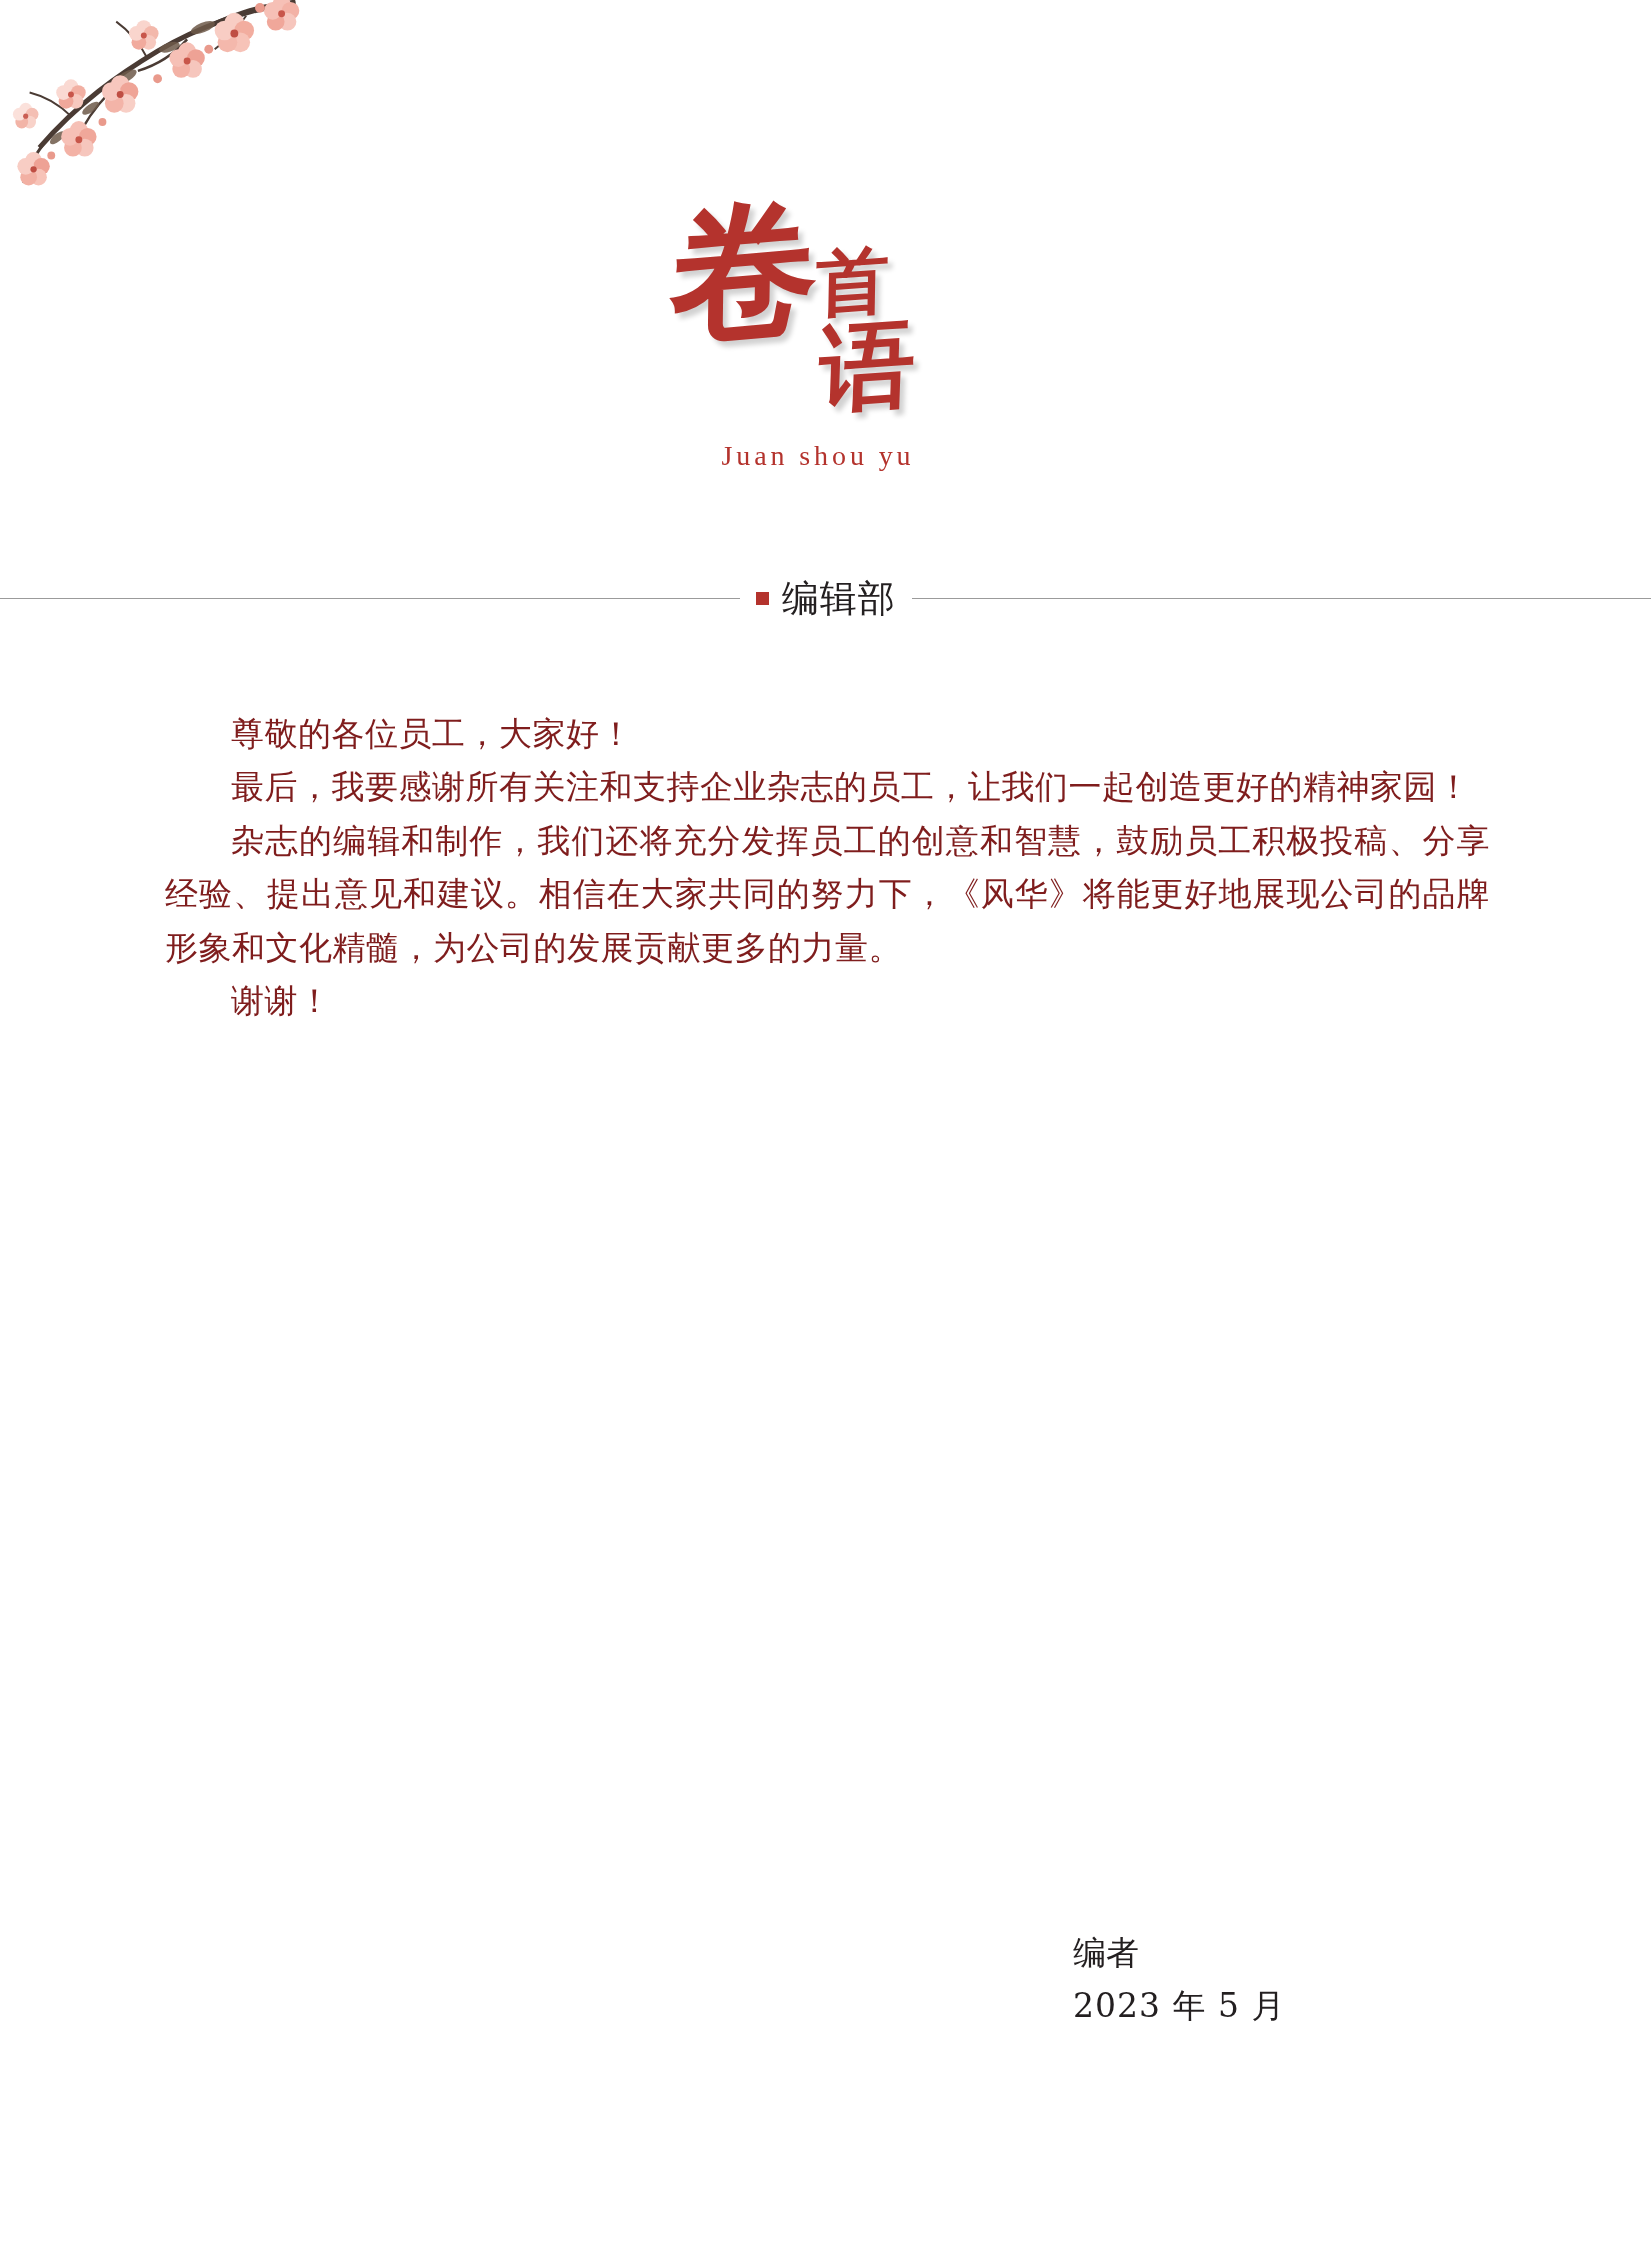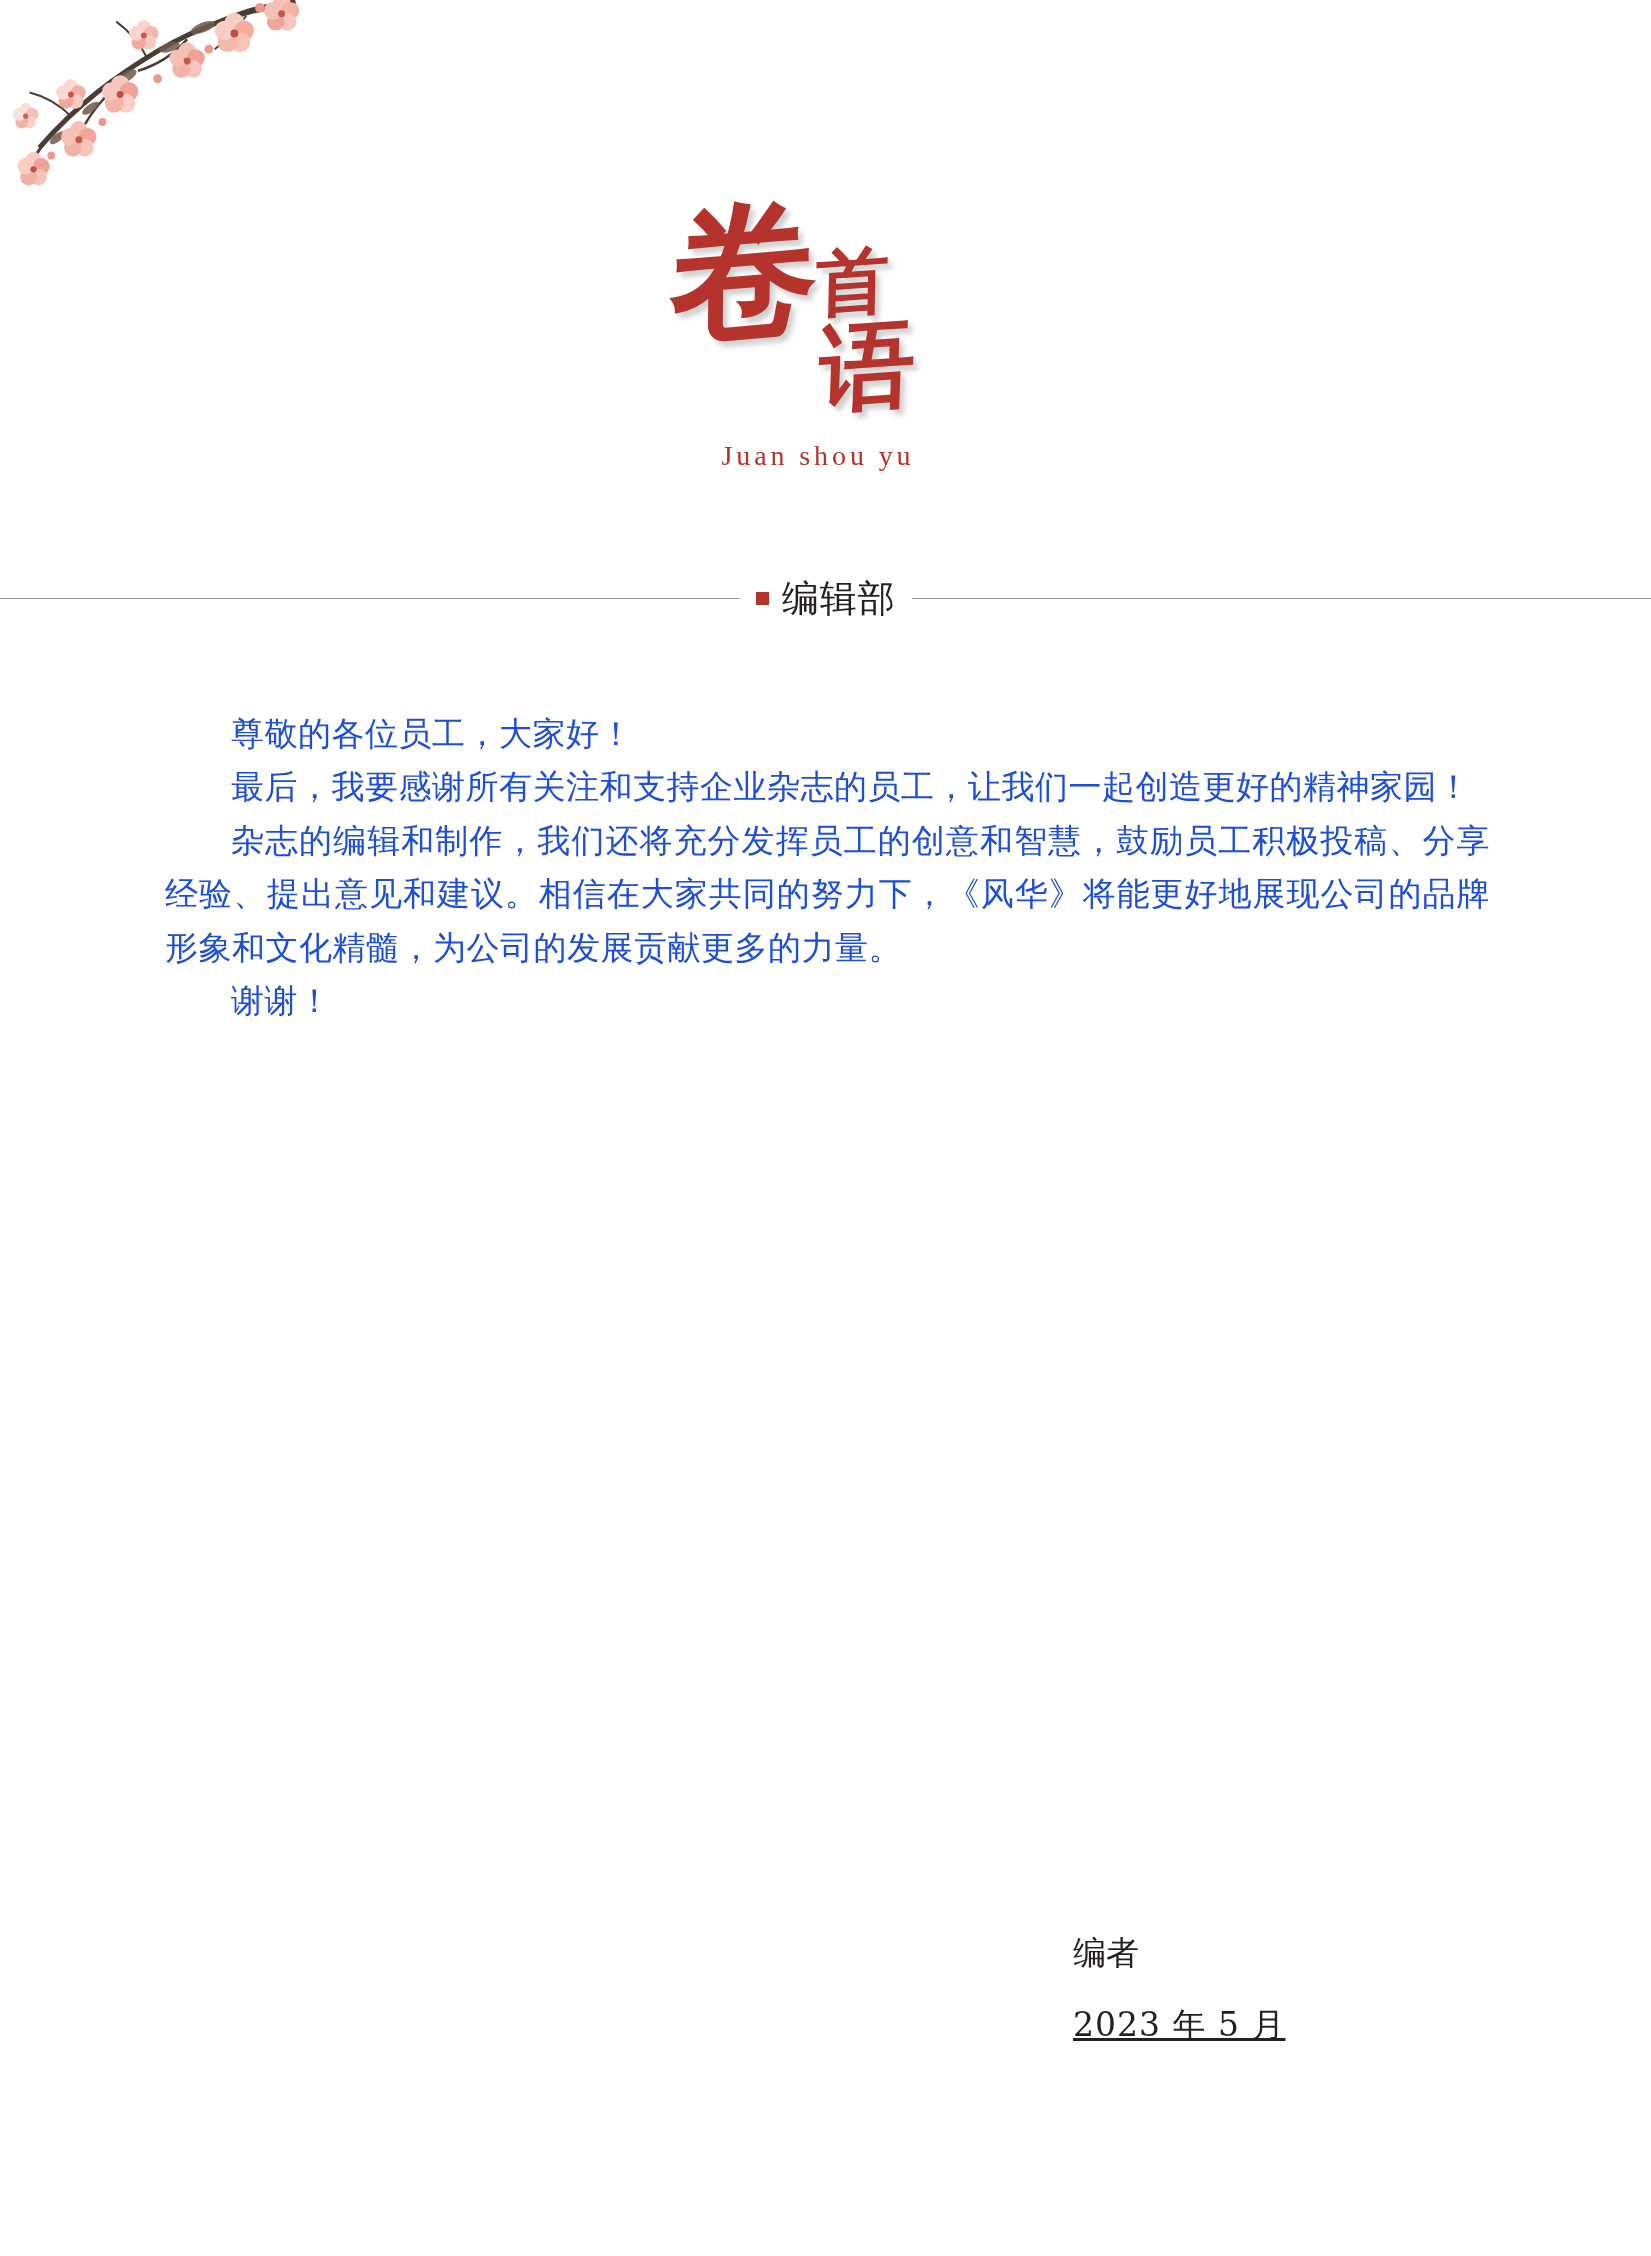--- a/index.html
+++ b/index.html
@@ -121,39 +121,38 @@
     width: 1325px;
   }
   .body-copy p {
     margin: 0;
     font-size: 33px;
     line-height: 1.62;
     text-align: justify;
     text-indent: 2em;
     letter-spacing: 0.5px;
     font-family: "DejaVu Serif", serif;
-    color: #1d4ed8;
+    color: #7f1d1d;
   }
 
   
   .signoff {
     position: absolute;
     right: 165px;
     top: 1926px;
     width: 414px;
     text-align: left;
     font-family: "DejaVu Serif", serif;
     font-size: 33px;
     line-height: 1.62;
     color: #231f20;
   }
   .signoff .date {
-    margin-top: 19px;
+    margin-top: 0;
     letter-spacing: 1px;
-    text-decoration: underline;
   }
 </style>
 </head>
 <body>
 
 <div class="branch">
   <svg width="325" height="187" viewBox="0 0 330 190" xmlns="http://www.w3.org/2000/svg">
     <g>
       <path d="M300 2 C250 10 200 28 160 52 C120 76 80 104 40 150" stroke="#4a3b34" stroke-width="5" fill="none"></path>
       <path d="M300 2 C262 4 230 16 196 34" stroke="#4a3b34" stroke-width="3" fill="none"></path>

